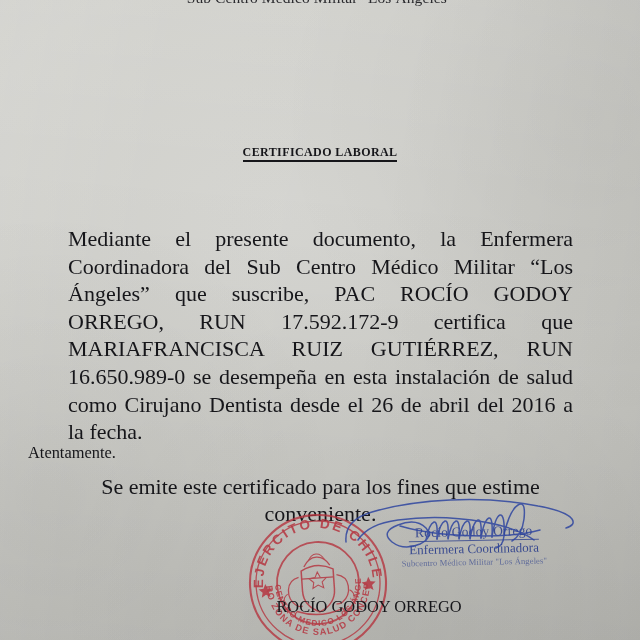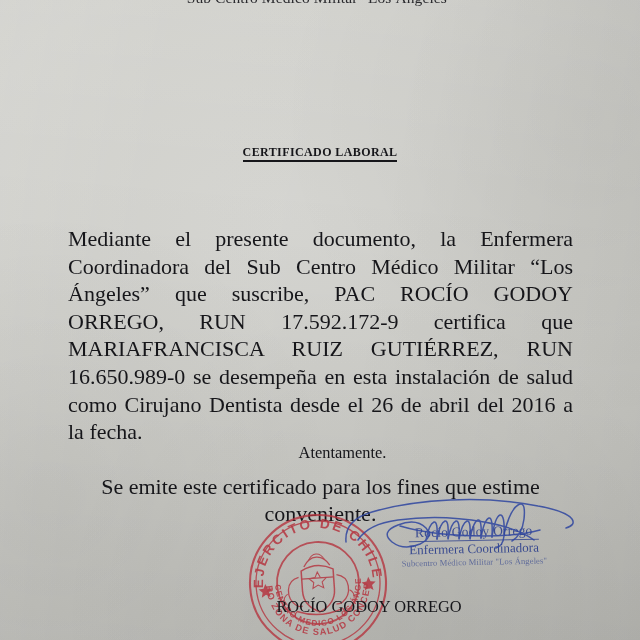--- a/index.html
+++ b/index.html
@@ -96,22 +96,22 @@
   }
   #body p { margin: 0; }
   #body p.gap { margin-top: 27px; }
   #body p.last-line { text-align: center; }
 
   
   #closing {
     top: 443px;
     left: 0;
     width: 640px;
-    text-align: center;
-    padding-left: 45px;
+    text-align: left;
+    padding-left: 28px;
     box-sizing: border-box;
     font-size: 16.4px;
   }
 
   
   #blue-stamp {
     top: 524px;
     left: 384px;
     width: 180px;
     text-align: center;

